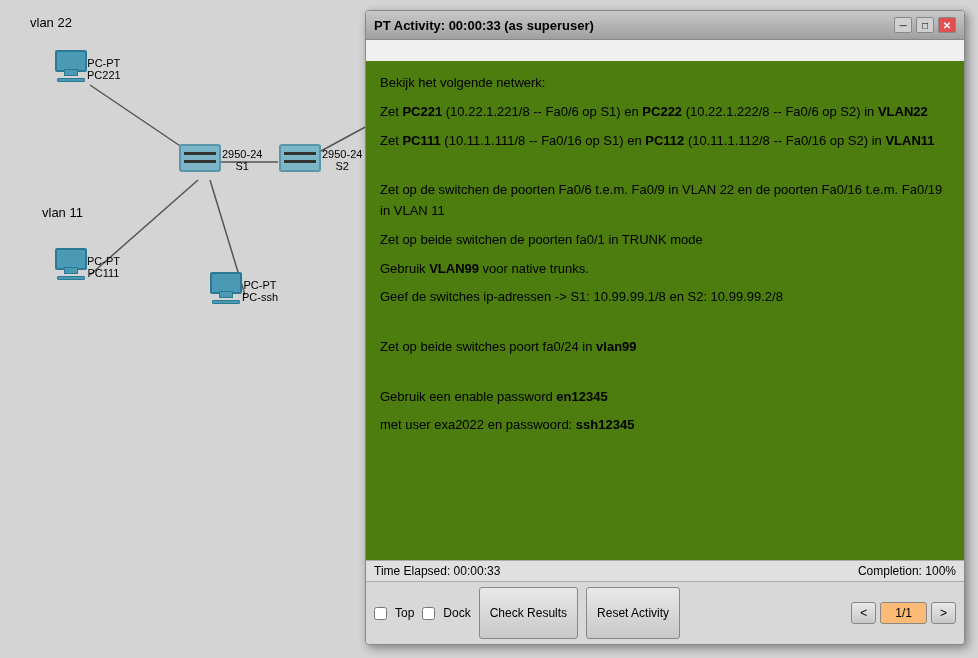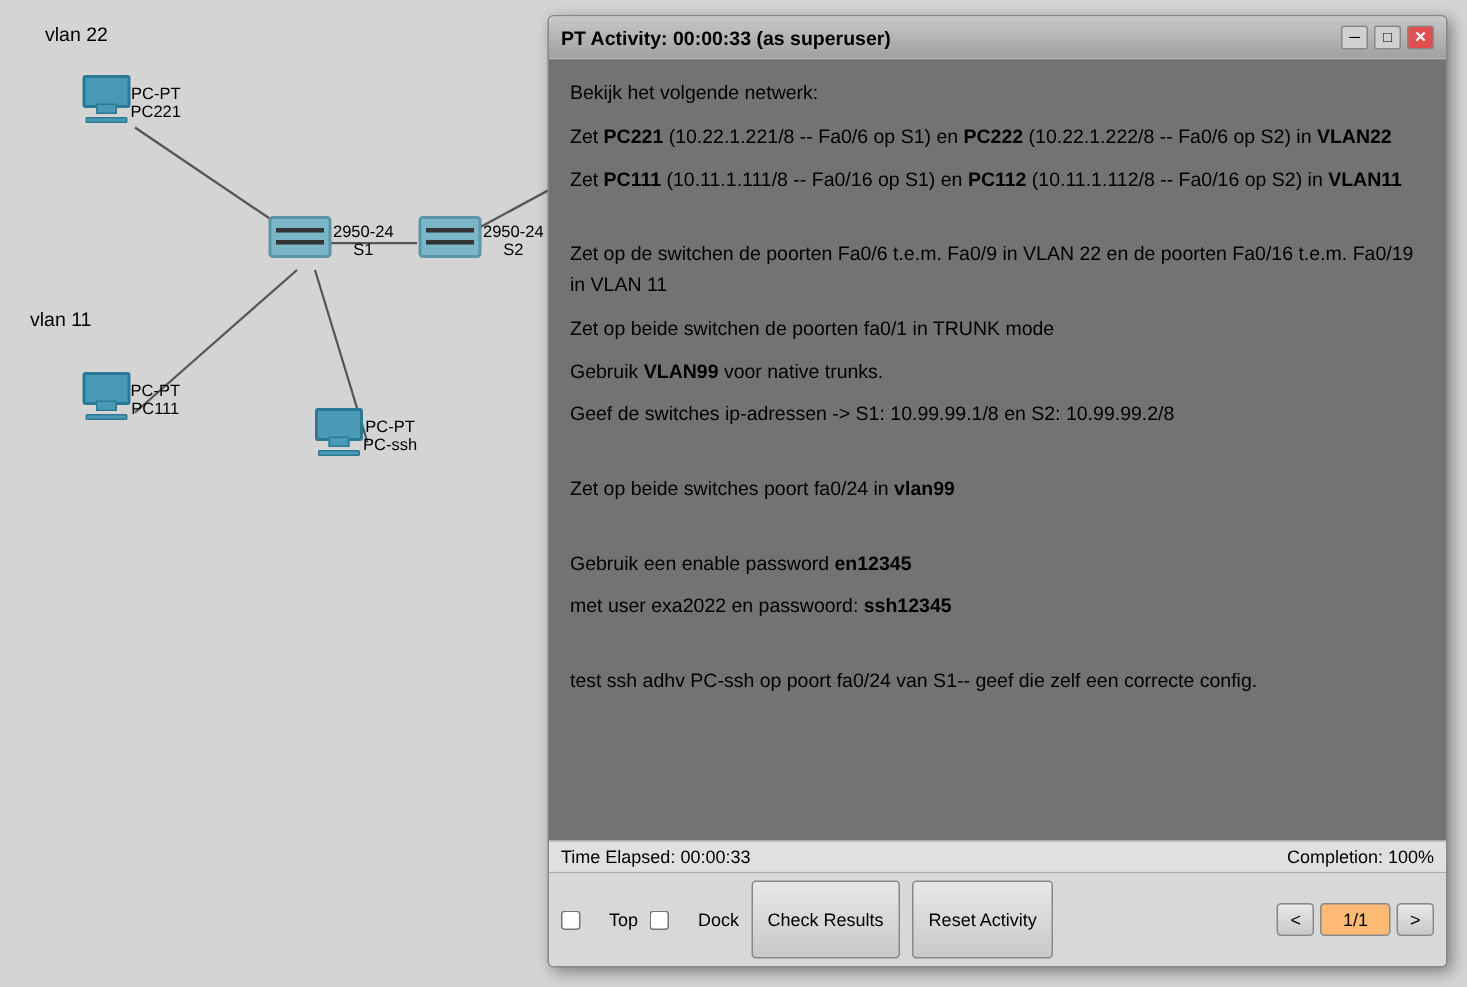--- a/index.html
+++ b/index.html
@@ -140,24 +140,25 @@
     .dialog-btn-close {
       background: #e05050;
       color: white;
       font-weight: bold;
     }
 
     .dialog-content {
       flex: 1;
       padding: 12px 14px;
       overflow-y: auto;
-      background: #737373;
+      background: #4d7c0f;
       font-size: 13px;
       line-height: 1.6;
       color: #000;
+      margin-top: 21px;
     }
 
     .dialog-content p {
       margin-bottom: 8px;
     }
 
     .dialog-status-bar {
       display: flex;
       justify-content: space-between;
       align-items: center;
@@ -187,21 +188,21 @@
 
     .footer-right {
       display: flex;
       align-items: center;
       gap: 4px;
     }
 
     .checkbox-group {
       display: flex;
       align-items: flex-end;
-      gap: 19px;
+      gap: 8px;
       font-size: 12px;
     }
 
     .footer-btn {
       padding: 18px 10px;
       background: linear-gradient(to bottom, #e8e8e8, #c8c8c8);
       border: 1px solid #888;
       border-radius: 3px;
       font-size: 12px;
       cursor: pointer;
@@ -250,21 +251,21 @@
   </svg>
 
   <div class="vlan-label" style="left:30px; top:15px;">
     <span>vlan 22</span>
   </div>
 
   <div class="vlan-label-orange" style="left:450px; top:15px;">
     <span>vlan 22</span>
   </div>
 
-  <div class="vlan-label" style="left:20px; top:205px;">
+  <div class="vlan-label" style="left:42px; top:205px;">
     <span>vlan 11</span>
   </div>
 
   <div class="device" style="left:55px; top:50px;">
     <div class="pc-icon">
       <div class="pc-monitor" style="background:#4a9ab5; border-color:#2a7a95;"></div>
       <div class="pc-base"></div>
     </div>
     <div style="margin-top:6px; font-size:11px; text-align:center;">
       <div>PC-PT</div>
@@ -380,24 +381,20 @@
       Zet op beide switches poort fa0/24 in <b>vlan99</b>
     </p>
     <br>
     <p>
       Gebruik een enable password <b>en12345</b>
     </p>
     <p>
       met user exa2022 en passwoord: <b>ssh12345</b>
     </p>
     <br>
-    <p>
-      test ssh adhv PC-ssh op poort fa0/24 van S1-- geef die zelf een
-      correcte config.
-    </p>
   </div>
 
   <div class="dialog-status-bar">
     <span>
       <span>Time Elapsed:</span>
       <span>00:00:33</span>
     </span>
     <span>
       <span>Completion:</span>
       <span>100%</span>

